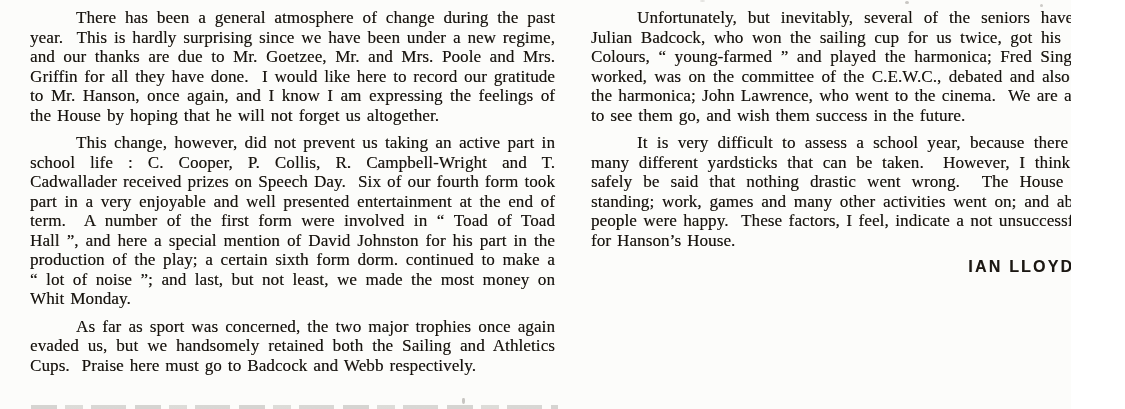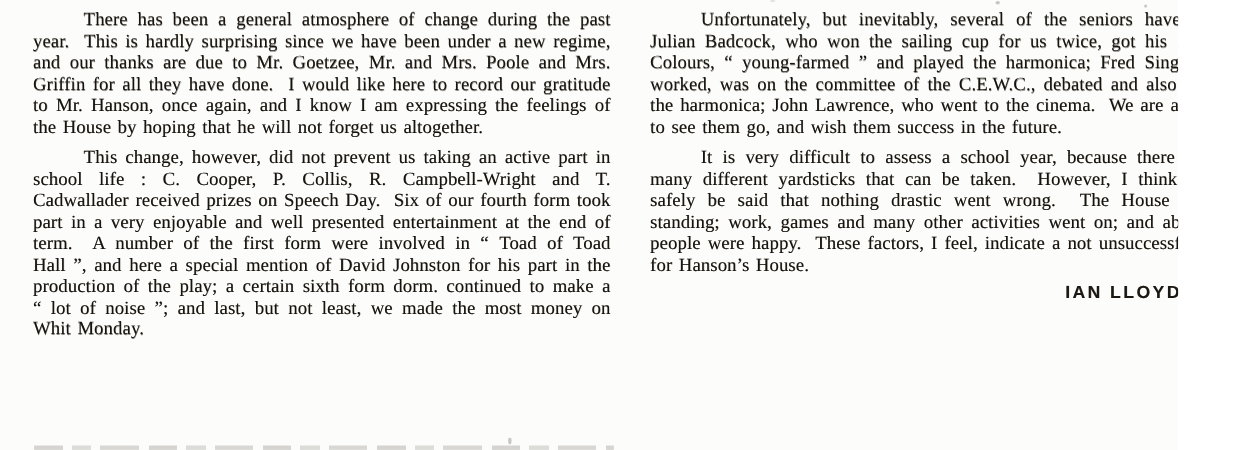--- a/index.html
+++ b/index.html
@@ -72,20 +72,21 @@
   .speck-4 { left: 700px;  top: 0px;   width: 5px; height: 2px; opacity: .25; }
 </style>
 </head>
 <body>
 
 <div class="page">
 
   <div class="col col-left">
     <p class="body-par">There has been a general atmosphere of change during the past year.  This is hardly surprising since we have been under a new regime, and our thanks are due to Mr. Goetzee, Mr. and Mrs. Poole and Mrs. Griffin for all they have done.  I would like here to record our gratitude to Mr. Hanson, once again, and I know I am expressing the feelings of the House by hoping that he will not forget us altogether.</p>
     <p class="body-par">This change, however, did not prevent us taking an active part in school life&nbsp;: C. Cooper, P. Collis, R. Campbell-Wright and T. Cadwallader received prizes on Speech Day.  Six of our fourth form took part in a very enjoyable and well presented entertainment at the end of term.  A number of the first form were involved in “&nbsp;Toad of Toad Hall&nbsp;”, and here a special mention of David Johnston for his part in the production of the play; a certain sixth form dorm. continued to make a “&nbsp;lot of noise&nbsp;”; and last, but not least, we made the most money on Whit Monday.</p>
+    <p class="body-par">As far as sport was concerned, the two major trophies once again evaded us, but we handsomely retained both the Sailing and Athletics Cups.  Praise here must go to Badcock and Webb respectively.</p>
   </div>
 
   <div class="col col-right">
     <p class="body-par">Unfortunately, but inevitably, several of the seniors have left&nbsp;: Julian Badcock, who won the sailing cup for us twice, got his 1st XV Colours, “&nbsp;young-farmed&nbsp;” and played the harmonica; Fred Singh, who worked, was on the committee of the C.E.W.C., debated and also played the harmonica; John Lawrence, who went to the cinema.  We are all sorry to see them go, and wish them success in the future.</p>
     <p class="body-par">It is very difficult to assess a school year, because there are so many different yardsticks that can be taken.  However, I think it can safely be said that nothing drastic went wrong.  The House is still standing; work, games and many other activities went on; and above all people were happy.  These factors, I feel, indicate a not unsuccessful year for Hanson’s House.</p>
     <div class="signature">IAN LLOYD.</div>
   </div>
 
   <div class="cutoff-line"></div>
 

